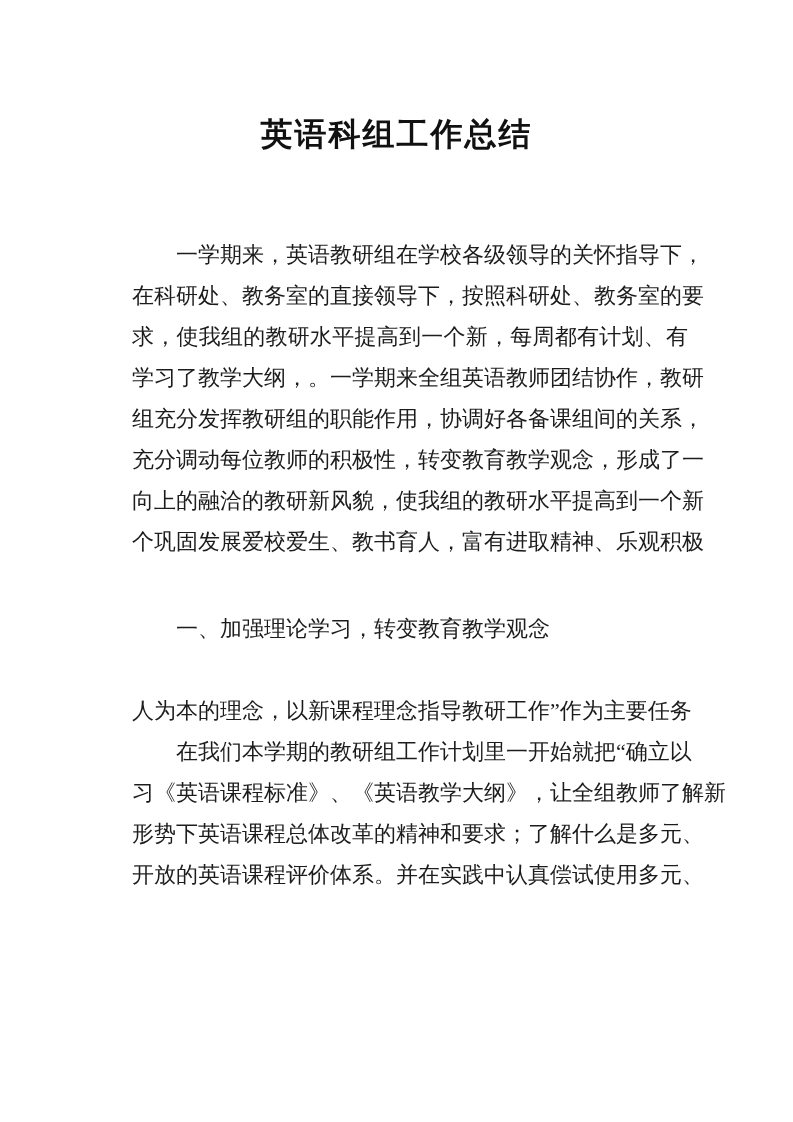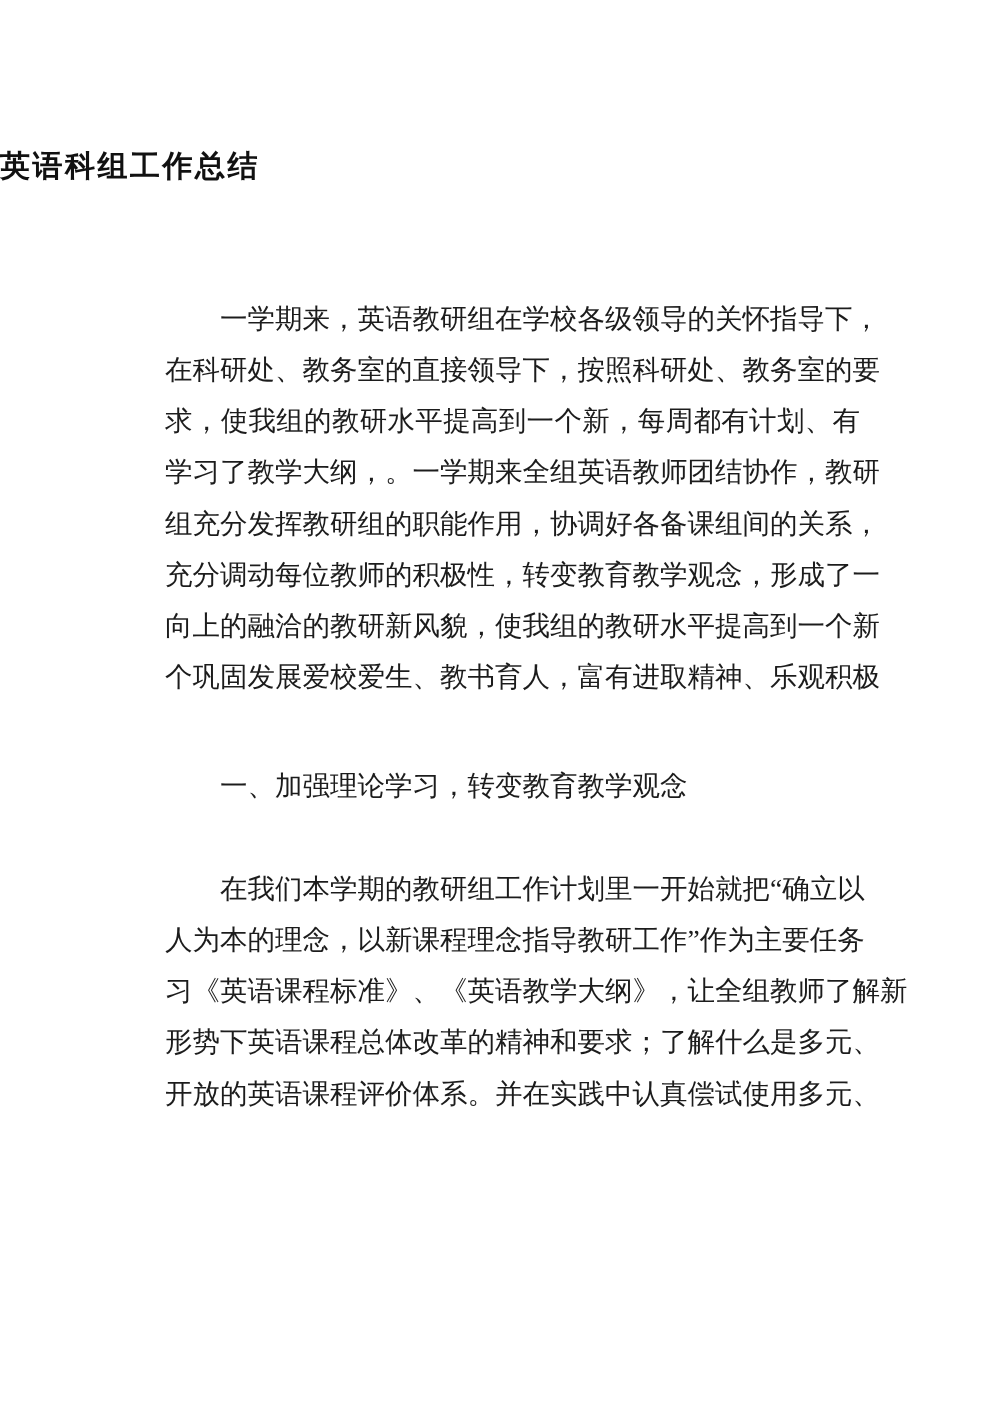--- a/index.html
+++ b/index.html
@@ -11,21 +11,22 @@
     position: relative;
     width: 793px;
     height: 1122px;
     background: #ffffff;
     overflow: hidden;
     font-family: "Liberation Serif", "DejaVu Serif", serif;
     color: #1c1c1c;
   }
   .doc-title {
     padding-top: 111px;
-    font-size: 24px;
+    text-align: center;
+    font-size: 32px;
     font-weight: bold;
     line-height: 46px;
     letter-spacing: 2px;
     color: #111111;
   }
   .content {
     margin-left: 113px;
     width: 575px;
   }
   .para {
@@ -63,21 +64,21 @@
       <div class="line fill">充分调动每位教师的积极性，转变教育教学观念，形成了一</div>
       <div class="line fill">向上的融洽的教研新风貌，使我组的教研水平提高到一个新</div>
       <div class="line fill">个巩固发展爱校爱生、教书育人，富有进取精神、乐观积极</div>
     </div>
 
     <div class="para heading">
       <div class="line indent">一、加强理论学习，转变教育教学观念</div>
     </div>
 
     <div class="para para2">
+      <div class="line fill">人为本的理念，以新课程理念指导教研工作”作为主要任务</div>
       <div class="line indent fill">在我们本学期的教研组工作计划里一开始就把“确立以</div>
-      <div class="line fill">人为本的理念，以新课程理念指导教研工作”作为主要任务</div>
       <div class="line fill">习《英语课程标准》、《英语教学大纲》，让全组教师了解新</div>
       <div class="line fill">形势下英语课程总体改革的精神和要求；了解什么是多元、</div>
       <div class="line">开放的英语课程评价体系。并在实践中认真偿试使用多元、</div>
     </div>
 
   </div>
 </div>
 
 </body></html>

